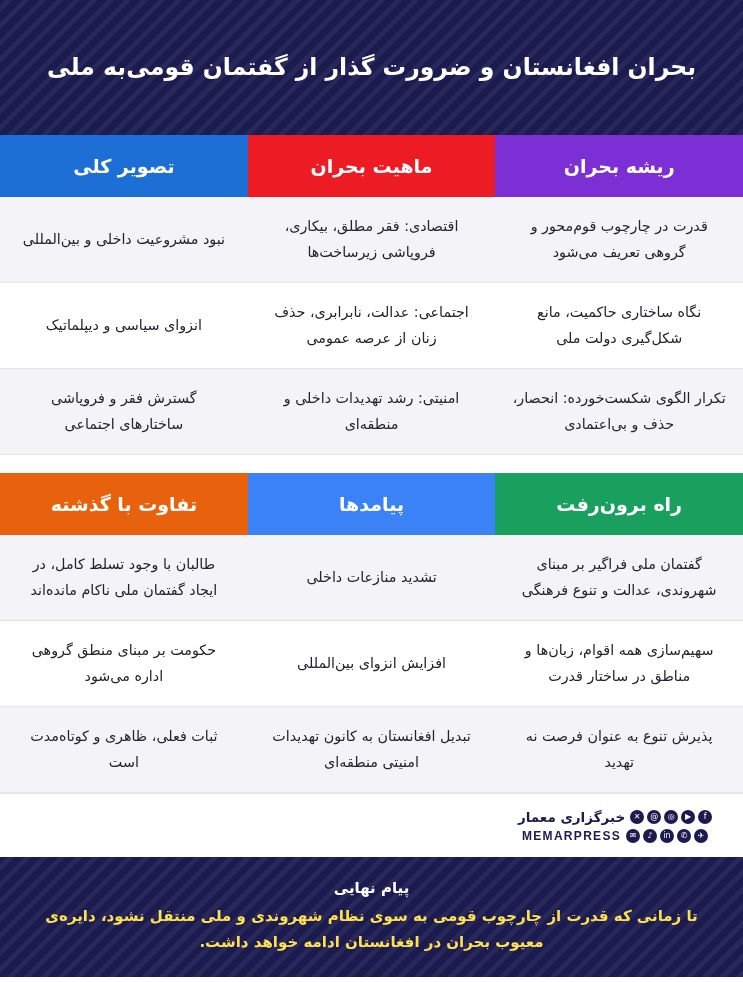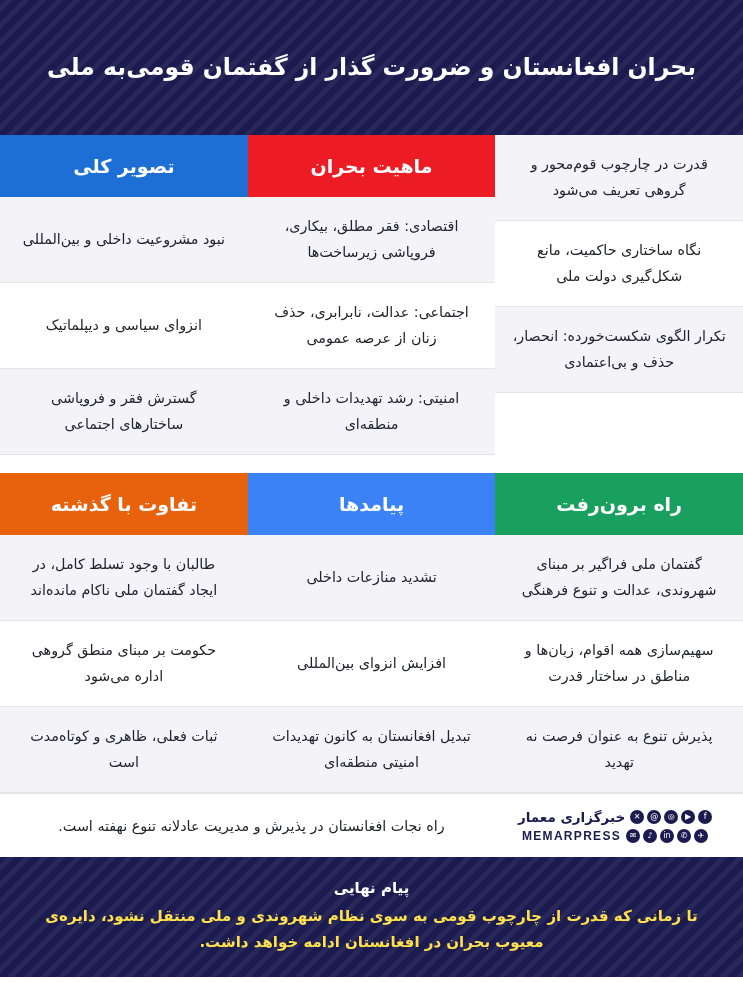--- a/index.html
+++ b/index.html
@@ -180,20 +180,21 @@
 
 <div class="page">
 
   <div class="header">
     <div class="header-title">بحران افغانستان و ضرورت گذار از گفتمان قومی‌به ملی</div>
   </div>
 
   <div class="block">
 
     <div class="col">
+      <div class="col-head" style="background:#7b2fd4;">ریشه بحران</div>
       <div class="cell alt">قدرت در چارچوب قوم‌محور و گروهی تعریف می‌شود</div>
       <div class="cell plain">نگاه ساختاری حاکمیت، مانع شکل‌گیری دولت ملی</div>
       <div class="cell alt">تکرار الگوی شکست‌خورده: انحصار، حذف و بی‌اعتمادی</div>
     </div>
 
     <div class="col">
       <div class="col-head" style="background:#ed1c24;">ماهیت بحران</div>
       <div class="cell alt">اقتصادی: فقر مطلق، بیکاری، فروپاشی زیرساخت‌ها</div>
       <div class="cell plain">اجتماعی: عدالت، نابرابری، حذف زنان از عرصه عمومی</div>
       <div class="cell alt">امنیتی: رشد تهدیدات داخلی و منطقه‌ای</div>
@@ -251,21 +252,20 @@
         <div class="social">
           <span class="sico">✈</span>
           <span class="sico">✆</span>
           <span class="sico">in</span>
           <span class="sico">♪</span>
           <span class="sico">✉</span>
         </div>
         <span class="brand-name-en">MEMARPRESS</span>
       </div>
     </div>
-    <div class="note">راه نجات افغانستان در پذیرش و مدیریت عادلانه تنوع نهفته است.</div>
   </div>
 
   <div class="final">
     <div class="final-title">پیام نهایی</div>
     <div class="final-body">تا زمانی که قدرت از چارچوب قومی به سوی نظام شهروندی و ملی منتقل نشود، دایره‌ی معیوب بحران در افغانستان ادامه خواهد داشت.</div>
   </div>
 
 </div>
 
 </body></html>

